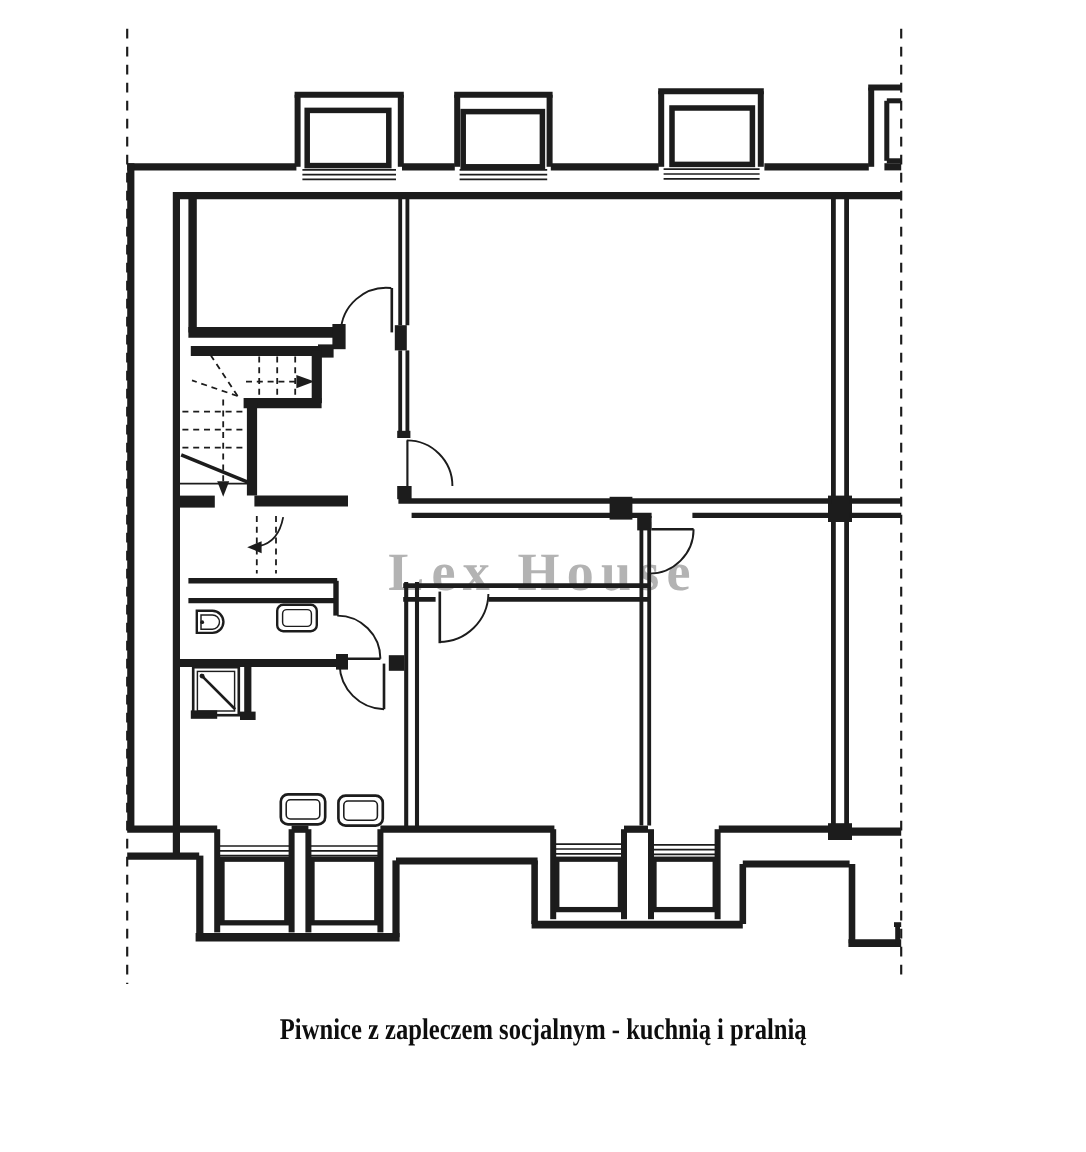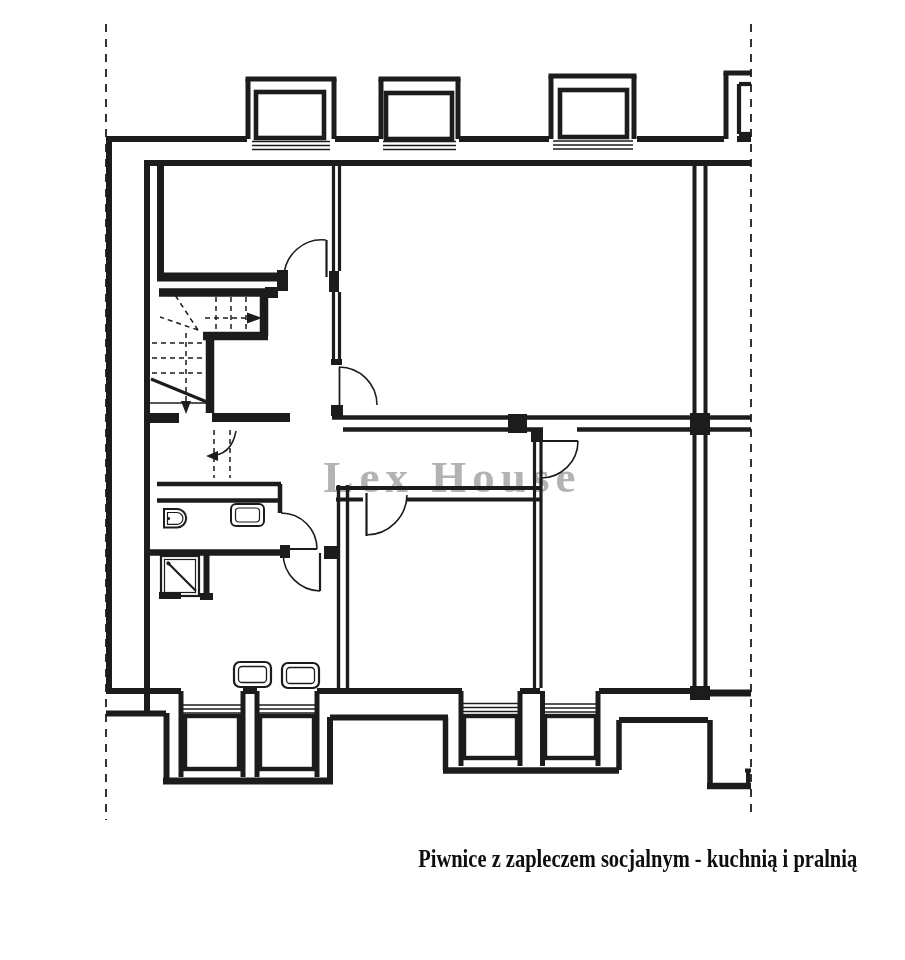--- a/index.html
+++ b/index.html
@@ -20,21 +20,21 @@
     color:#b3b3b3;
     z-index:1;
     user-select:none;
   }
   .plan-svg{
     position:absolute; left:0; top:0; z-index:2;
   }
   .caption{
     position:absolute;
     left:0; right:0; top:845px;
-    text-align:right;
+    text-align:center;
     z-index:3;
   }
   .caption > span{
     display:inline-block;
     font-size:25px;
     font-weight:bold;
     color:#0e0e0e;
     transform:scaleX(0.82);
     transform-origin:50% 50%;
     white-space:nowrap;

